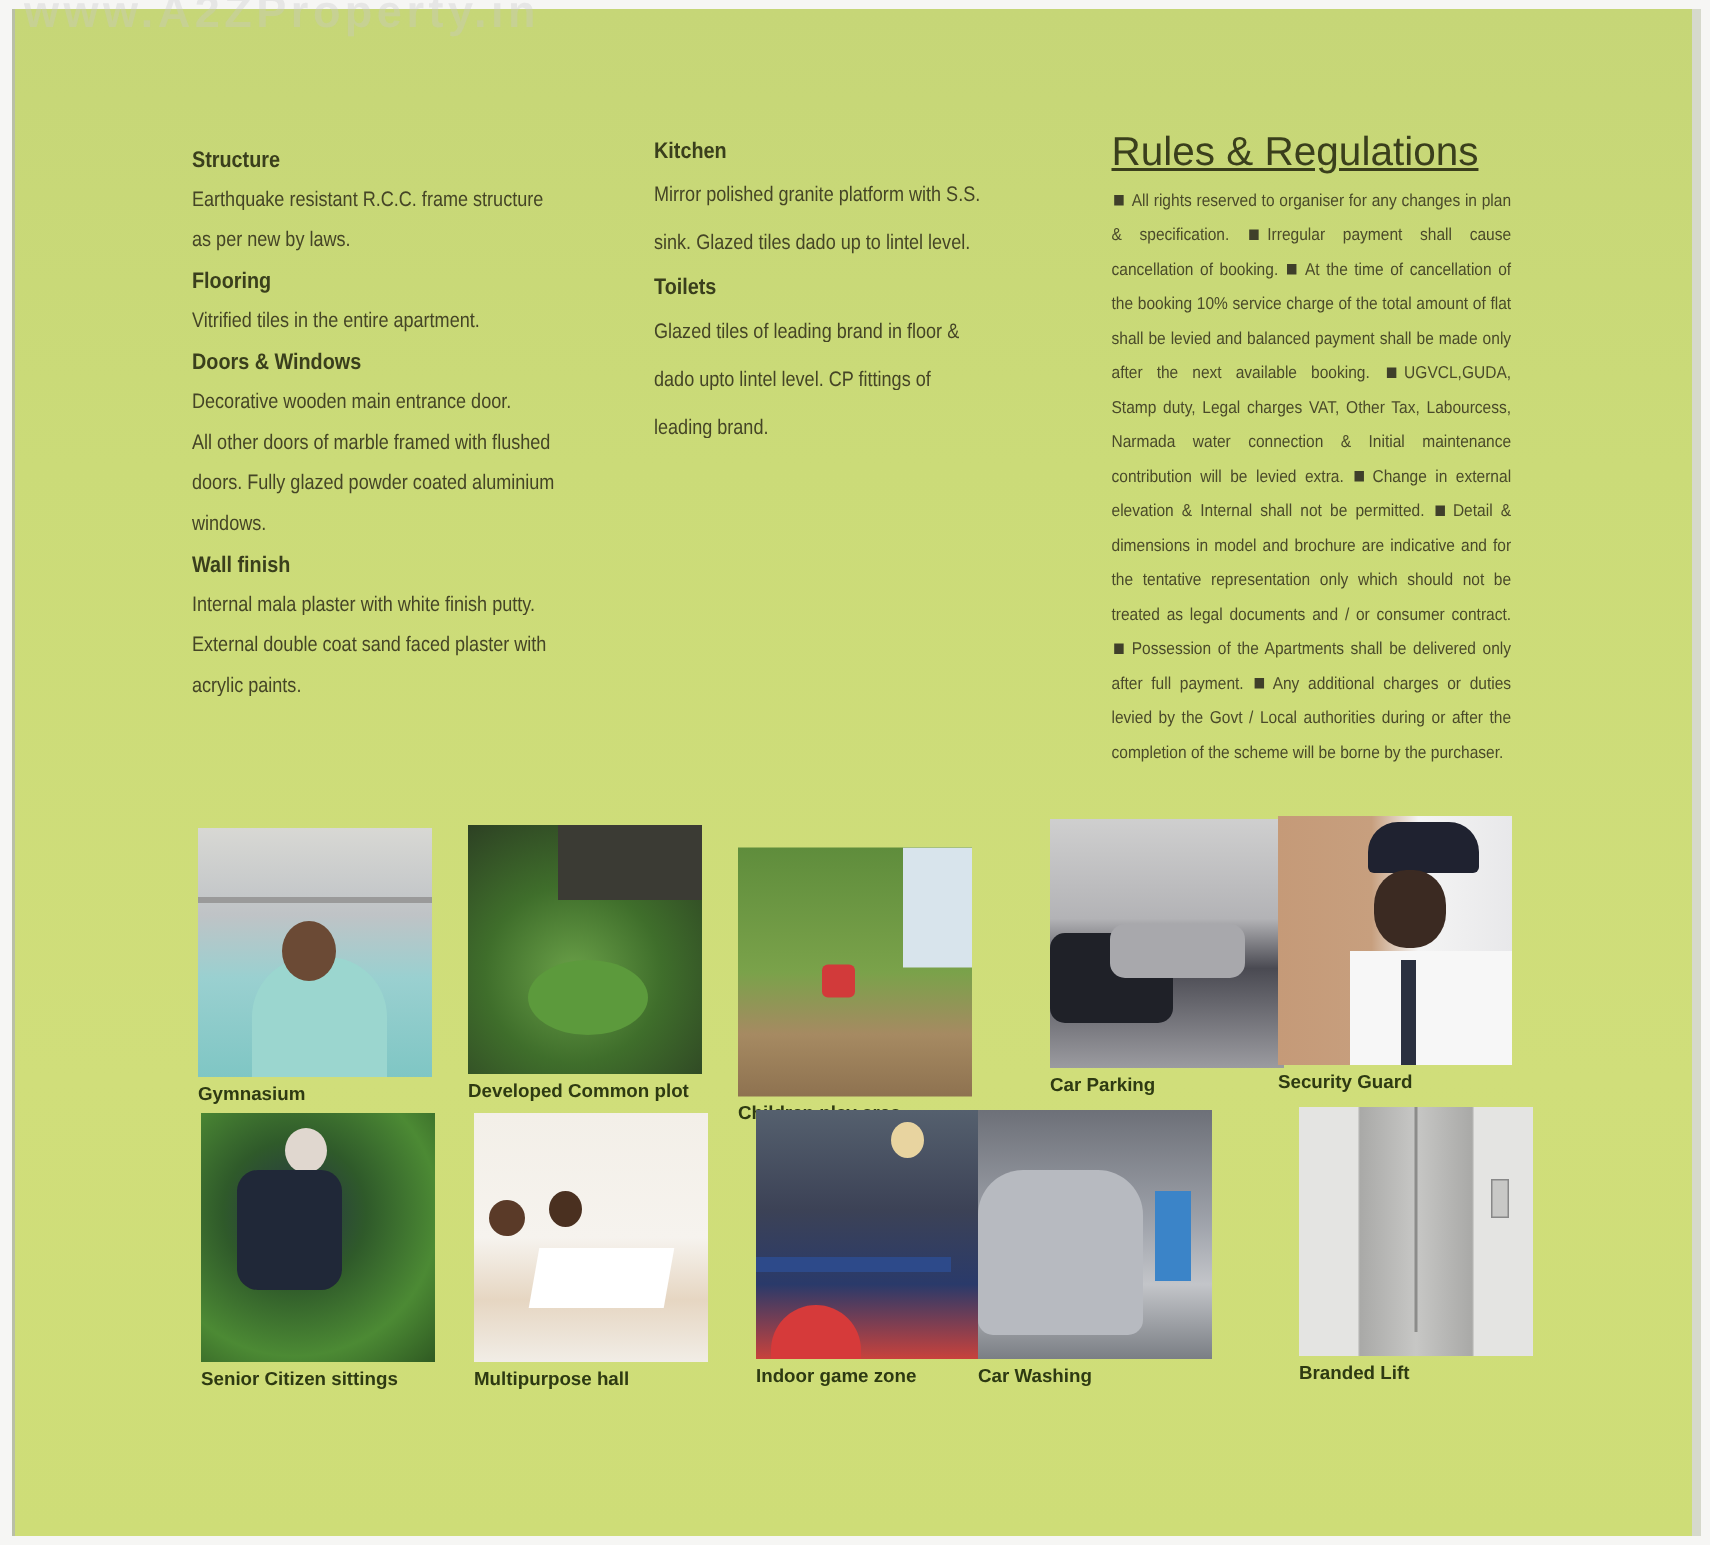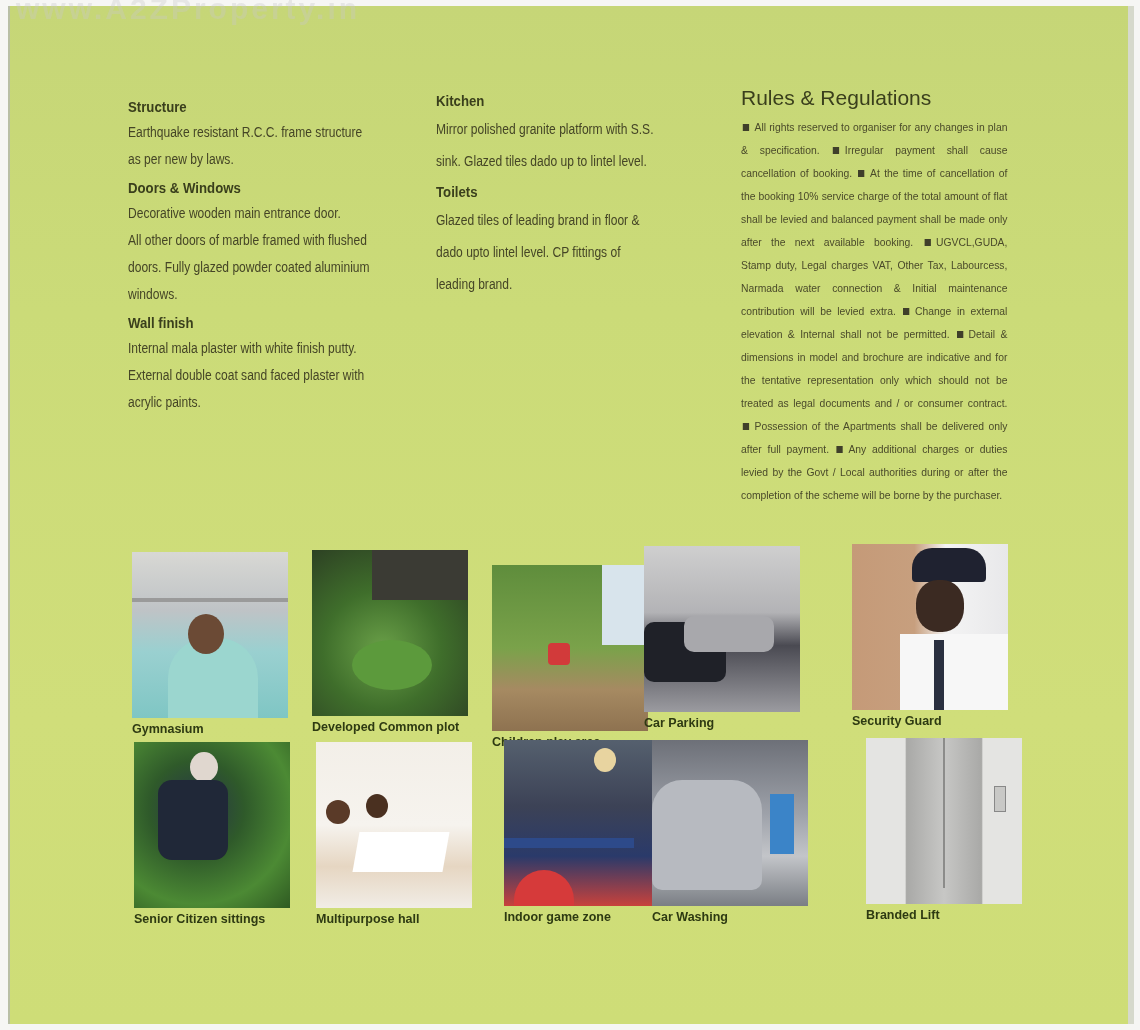--- a/index.html
+++ b/index.html
@@ -36,21 +36,21 @@
     .col2 { left: 426px; top: 86px; width: 270px; }
     .col3 { left: 731px; top: 80px; width: 266px; }
 
     .h-title { font-size: 24px; color: #3a3f1c; font-weight: normal; margin: 0 0 8px 0; letter-spacing: 0.2px; }
     .h-sec { font-family: "Liberation Sans", sans-serif; font-weight: bold; font-size: 15px; color: #3a3f1c;
       transform: scaleX(0.88); transform-origin: left; margin: 6px 0 4px 0; white-space: nowrap; }
     .p-line { font-size: 14px; color: #454526; line-height: 27px; transform: scaleX(0.86);
       transform-origin: left; white-space: nowrap; }
     .col2 .p-line { line-height: 32px; }
 
-    .rules-title { font-size: 21px; color: #3a3f1c; margin: 0 0 6px 0; }
+    .rules-title { font-size: 27px; color: #3a3f1c; margin: 0 0 6px 0; text-decoration: underline; }
     .rules-body { font-size: 11.5px; color: #4a4a2a; line-height: 23px; text-align: justify;
       transform: scaleX(0.9); transform-origin: left; width: 296px; }
     .bullet { display: inline-block; width: 7px; height: 7px; background: #3f3f2a; margin: 0 6px 1px 2px; vertical-align: middle; }
 
     .grid { position: absolute; left: 122px; top: 540px; width: 900px; }
     .tile { position: absolute; width: 156px; }
     .photo { width: 156px; height: 166px; position: relative; overflow: hidden; }
     .caption { font-size: 12.5px; font-weight: bold; color: #2e3a12; margin-top: 4px; white-space: nowrap; }
 
     
@@ -75,20 +75,24 @@
 
 
   <div class="col col1">
 
     <div>
       <div class="h-sec">Structure</div>
       <div class="p-line">Earthquake resistant R.C.C. frame structure</div>
       <div class="p-line">as per new by laws.</div>
     </div>
 
+    <div>
+      <div class="h-sec">Flooring</div>
+      <div class="p-line">Vitrified tiles in the entire apartment.</div>
+    </div>
 
     <div>
       <div class="h-sec">Doors &amp; Windows</div>
       <div class="p-line">Decorative wooden main entrance door.</div>
       <div class="p-line">All other doors of marble framed with flushed</div>
       <div class="p-line">doors. Fully glazed powder coated aluminium</div>
       <div class="p-line">windows.</div>
     </div>
 
     <div>
@@ -148,21 +152,21 @@
     </div>
 
     <div class="tile" style="left:360px;top:19px">
       <div class="photo ph-play">
         <div class="ov" style="left:110px;top:0;width:46px;height:80px;background:#d8e4ec"></div>
         <div class="ov" style="left:56px;top:78px;width:22px;height:22px;background:#d23a3a;border-radius:4px"></div>
       </div>
       <div class="caption">Children play area</div>
     </div>
 
-    <div class="tile" style="left:512px;top:0">
+    <div class="tile" style="left:568px;top:0">
       <div class="photo ph-park">
         <div class="ov" style="left:0;top:76px;width:82px;height:60px;border-radius:10px;background:#1f2128"></div>
         <div class="ov" style="left:40px;top:70px;width:90px;height:36px;border-radius:10px;background:#a8a8ac"></div>
       </div>
       <div class="caption">Car Parking</div>
     </div>
 
     <div class="tile" style="left:720px;top:-2px">
       <div class="photo ph-guard">
         <div class="ov" style="left:60px;top:4px;width:74px;height:34px;border-radius:20px 20px 4px 4px;background:#1f2230"></div>

